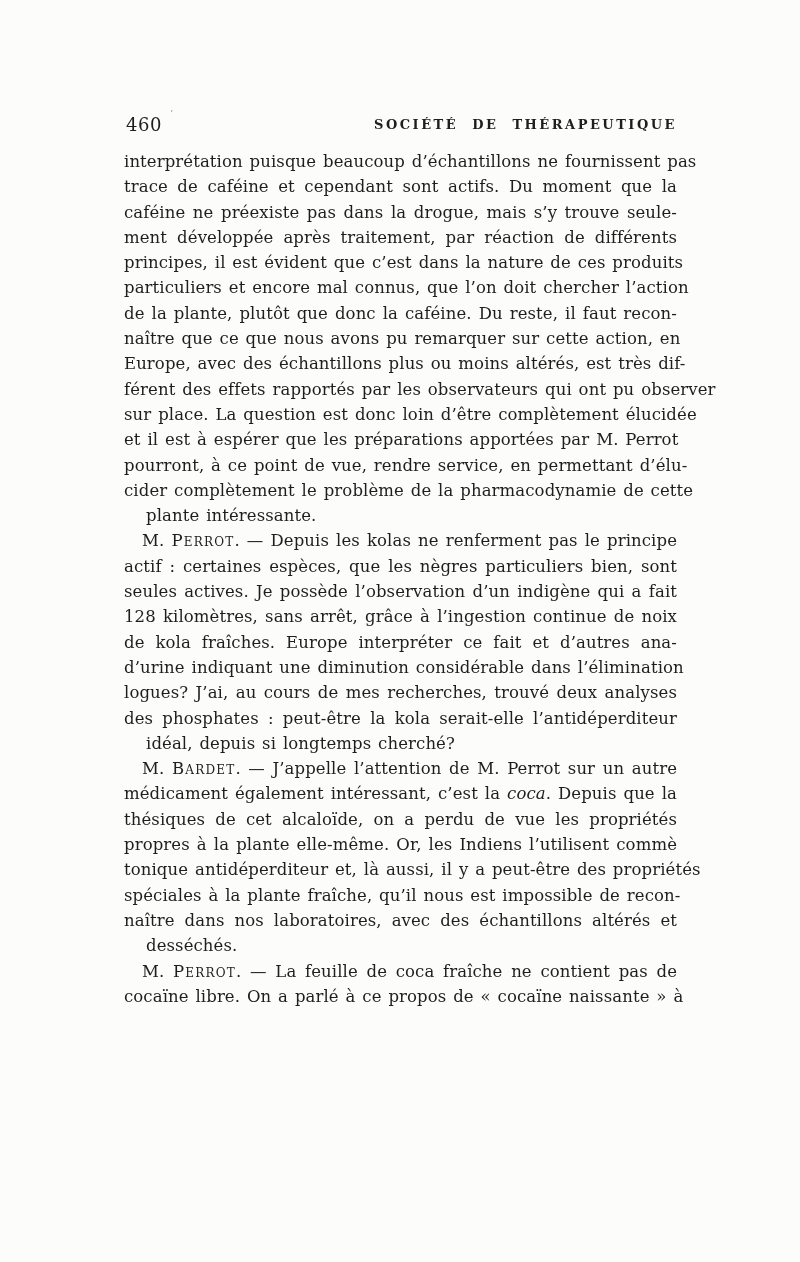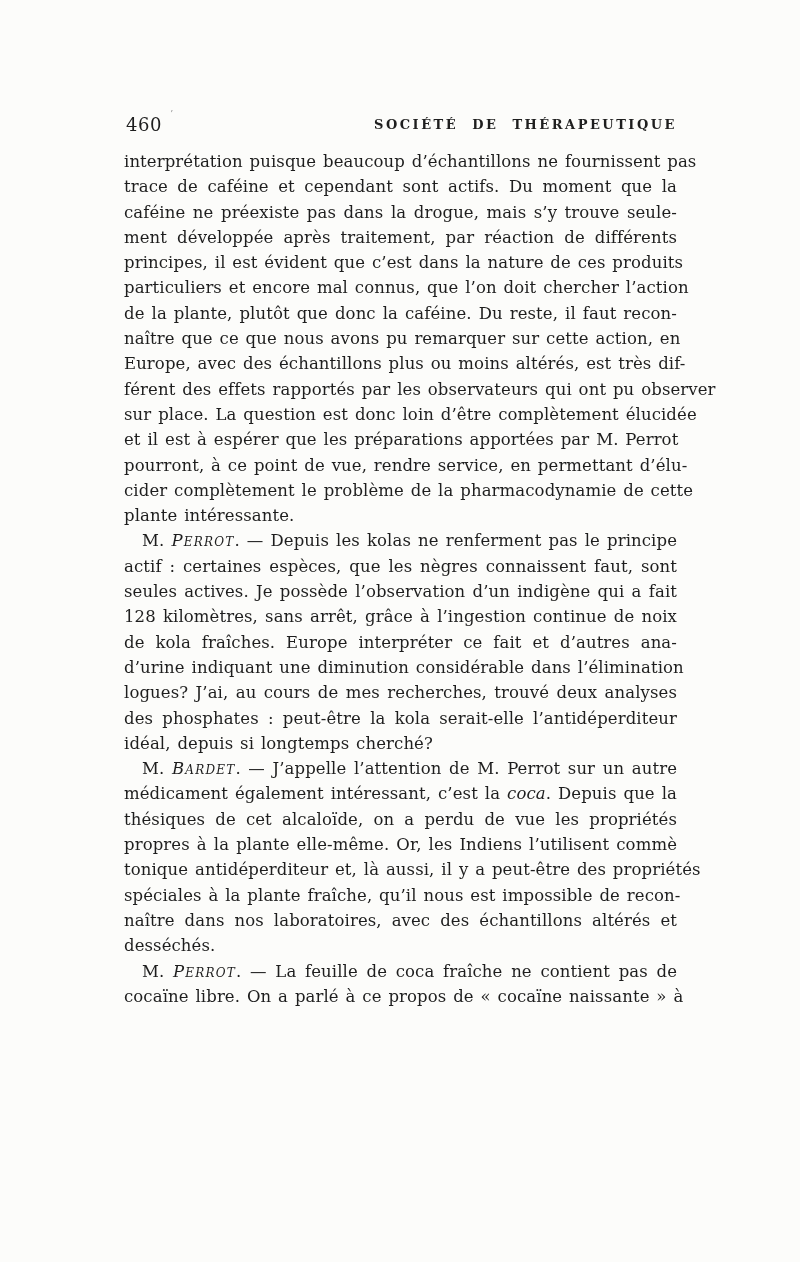--- a/index.html
+++ b/index.html
@@ -51,29 +51,29 @@
     line-height: 25.3px;
     height: 25.3px;
     letter-spacing: 0.1px;
     word-spacing: 1.5px;
     white-space: nowrap;
     text-align: justify;
     text-align-last: justify;
   }
   .body-text .line.para-end {
     text-align-last: left;
+    margin-left: 22px;
   }
   .body-text .line.indent {
     text-indent: 18px;
   }
   .seg-n { font-style: normal; }
   .seg-sc {
     font-variant: small-caps;
     letter-spacing: 1.2px;
-    font-style: italic;
   }
   .seg-i { font-style: italic; }
 </style>
 </head>
 <body>
 
 <div class="page">
   <div class="text-block">
     <div class="header-row">
       <span class="page-num">460</span>
@@ -93,21 +93,21 @@
           <div class="line"><span class="seg-n">Europe, avec des échantillons plus ou moins altérés, est très dif-</span></div>
           <div class="line"><span class="seg-n">férent des effets rapportés par les observateurs qui ont pu observer</span></div>
           <div class="line"><span class="seg-n">sur place. La question est donc loin d’être complètement élucidée</span></div>
           <div class="line"><span class="seg-n">et il est à espérer que les préparations apportées par M. Perrot</span></div>
           <div class="line"><span class="seg-n">pourront, à ce point de vue, rendre service, en permettant d’élu-</span></div>
           <div class="line"><span class="seg-n">cider complètement le problème de la pharmacodynamie de cette</span></div>
           <div class="line para-end"><span class="seg-n">plante intéressante.</span></div>
         </div>
         <div class="paragraph">
           <div class="line indent"><span class="seg-n">M. </span><span class="seg-sc">Perrot</span><span class="seg-n">. — Depuis les kolas ne renferment pas le principe</span></div>
-          <div class="line"><span class="seg-n">actif : certaines espèces, que les nègres connaissent faut, sont</span></div>
+          <div class="line"><span class="seg-n">actif : certaines espèces, que les nègres particuliers bien, sont</span></div>
           <div class="line"><span class="seg-n">seules actives. Je possède l’observation d’un indigène qui a fait</span></div>
           <div class="line"><span class="seg-n">128 kilomètres, sans arrêt, grâce à l’ingestion continue de noix</span></div>
           <div class="line"><span class="seg-n">de kola fraîches. Europe interpréter ce fait et d’autres ana-</span></div>
           <div class="line"><span class="seg-n">d’urine indiquant une diminution considérable dans l’élimination</span></div>
           <div class="line"><span class="seg-n">logues? J’ai, au cours de mes recherches, trouvé deux analyses</span></div>
           <div class="line"><span class="seg-n">des phosphates : peut-être la kola serait-elle l’antidéperditeur</span></div>
           <div class="line para-end"><span class="seg-n">idéal, depuis si longtemps cherché?</span></div>
         </div>
         <div class="paragraph">
           <div class="line indent"><span class="seg-n">M. </span><span class="seg-sc">Bardet</span><span class="seg-n">. — J’appelle l’attention de M. Perrot sur un autre</span></div>

